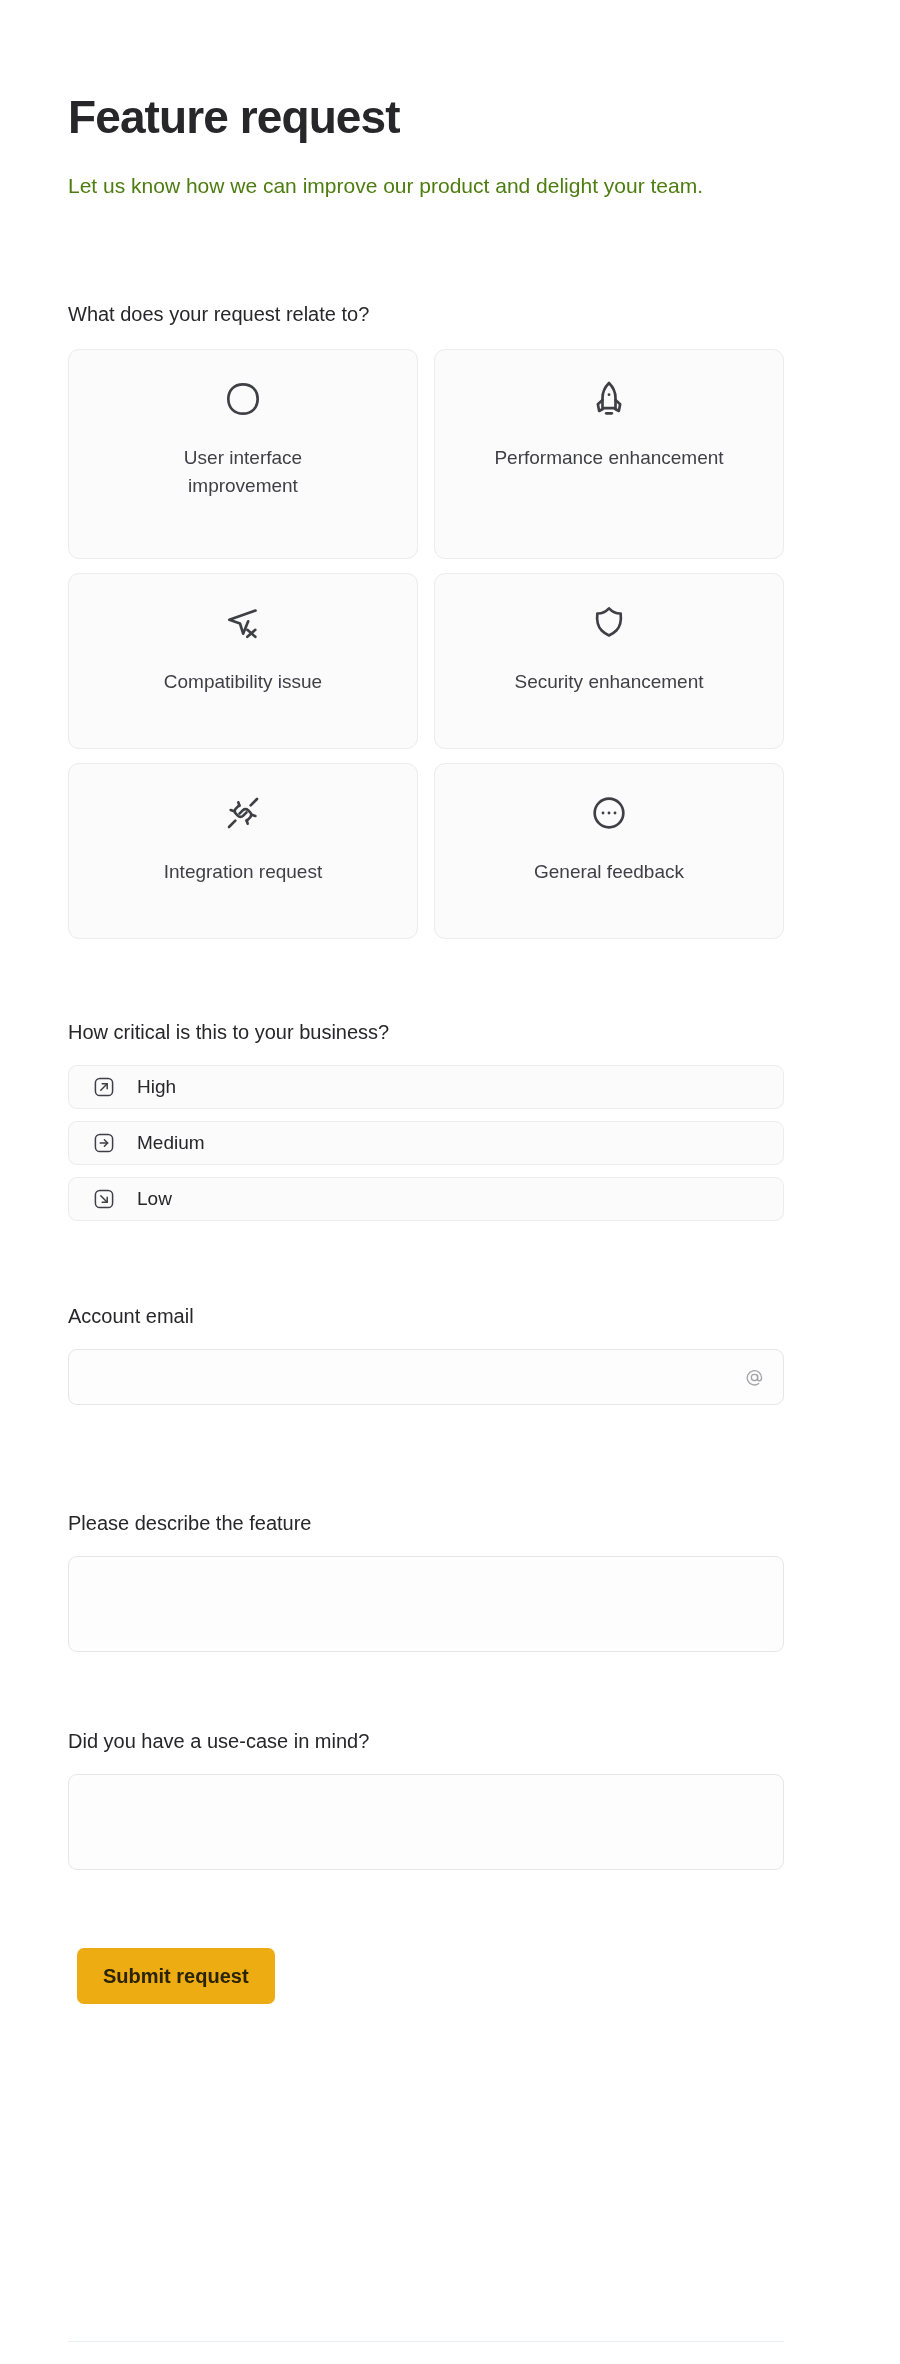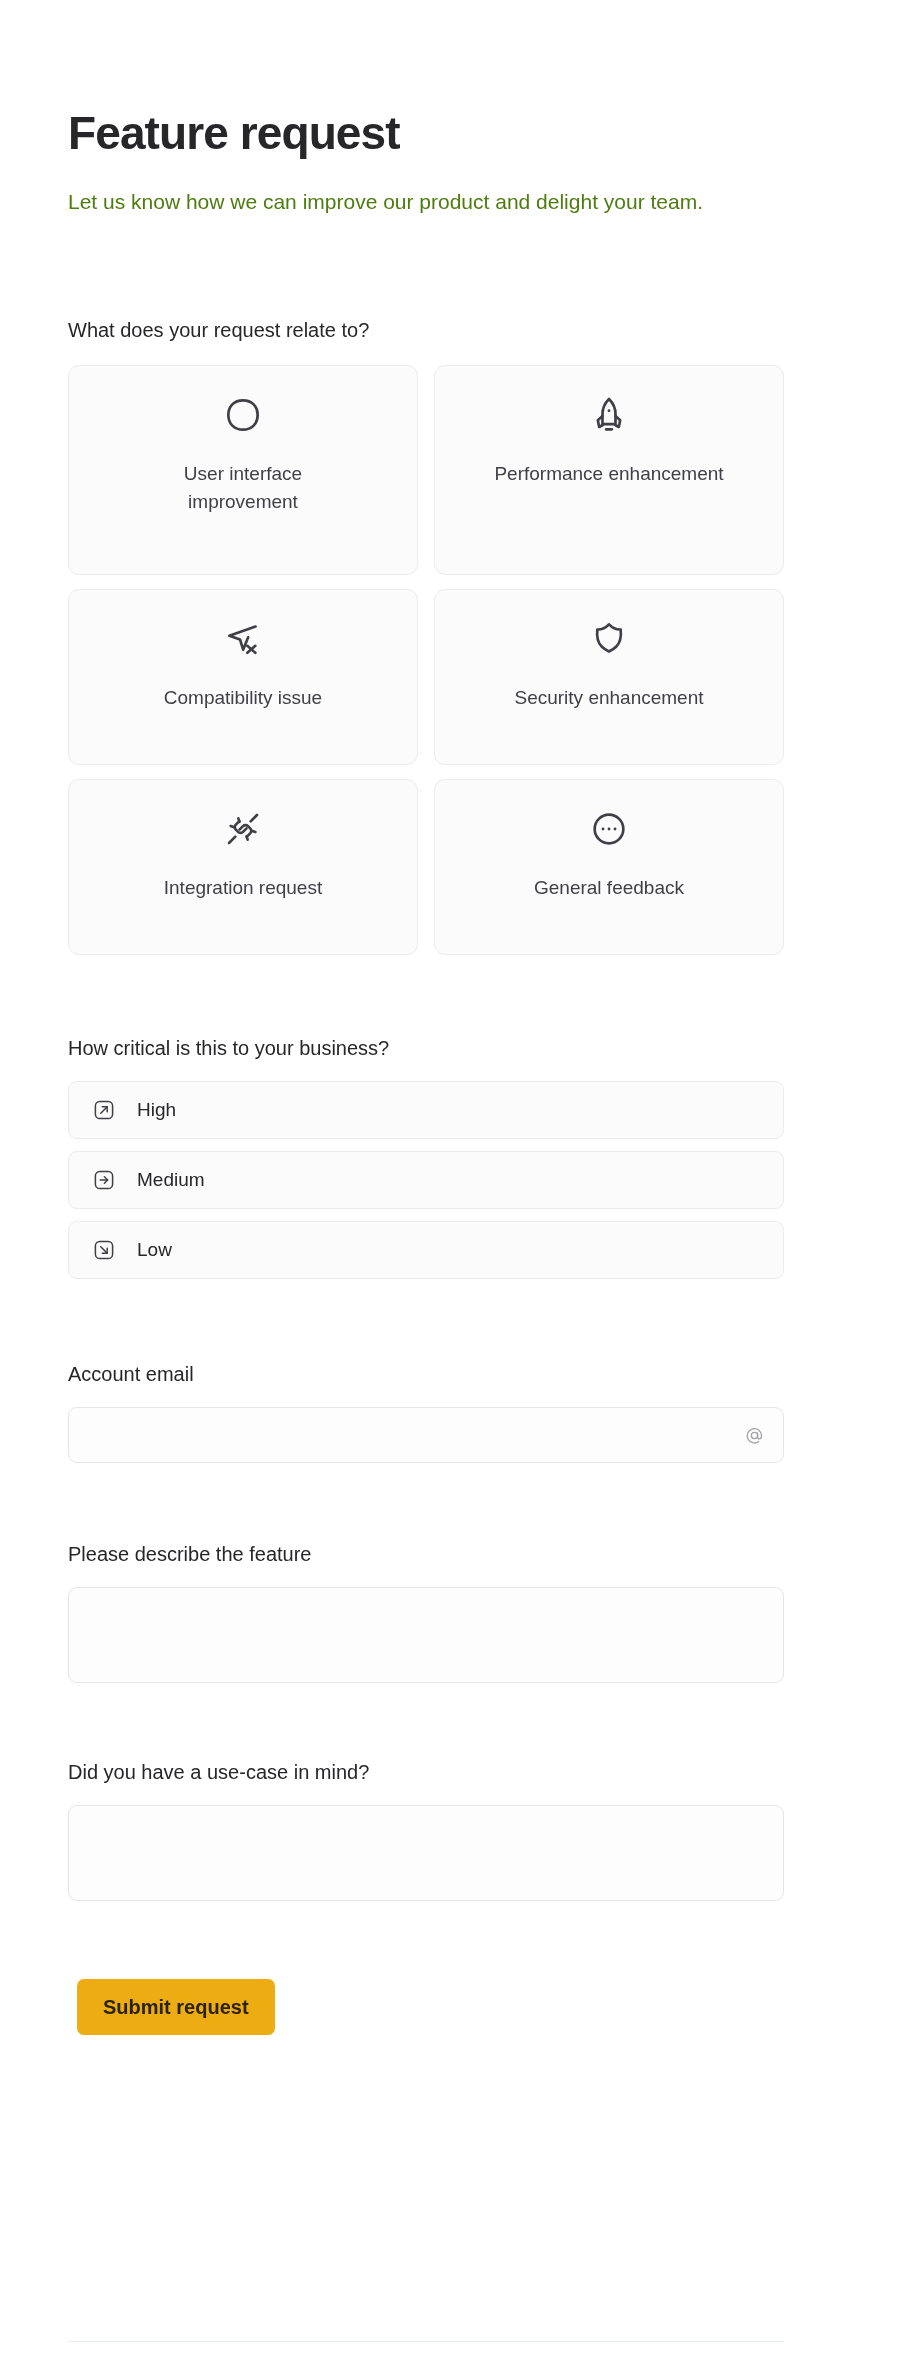--- a/index.html
+++ b/index.html
@@ -16,21 +16,21 @@
     position: relative;
     width: 900px;
     height: 2364px;
     background: #ffffff;
     overflow: hidden;
   }
 
   .form-wrap {
     position: absolute;
     left: 68px;
-    top: 16px;
+    top: 0;
     width: 716px;
   }
 
   
   .page-title {
     margin-top: 92px;
     font-size: 46px;
     font-weight: 700;
     letter-spacing: -0.9px;
     color: #27272a;
@@ -106,21 +106,21 @@
     margin-top: 20px;
     display: flex;
     flex-direction: column;
     gap: 12px;
   }
 
   .priority-row {
     background: #fbfbfb;
     border: 1px solid #ececec;
     border-radius: 9px;
-    height: 58px;
+    height: 44px;
     display: flex;
     align-items: center;
     padding: 0 22px;
     cursor: pointer;
   }
 
   .prio-icon {
     width: 26px;
     height: 26px;
     display: flex;
@@ -172,21 +172,21 @@
     transform: translateY(-50%);
     color: #a1a1a6;
     display: flex;
     align-items: center;
     justify-content: center;
     width: 22px;
     height: 22px;
   }
 
   
-  .textarea-block { margin-top: 78px; }
+  .textarea-block { margin-top: 105px; }
   .textarea-block.second { margin-top: 76px; }
 
   .textarea-shell {
     margin-top: 20px;
     background: #fdfdfd;
     border: 1px solid #e6e6e6;
     border-radius: 9px;
     height: 96px;
     overflow: hidden;
   }

